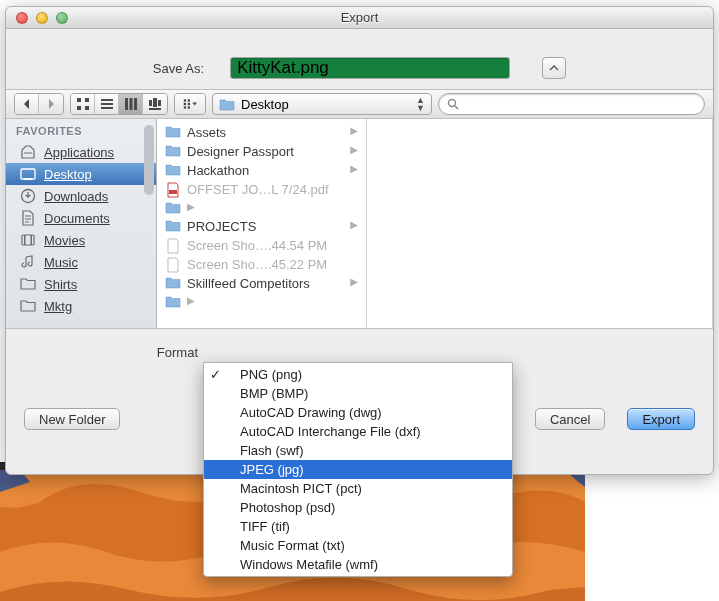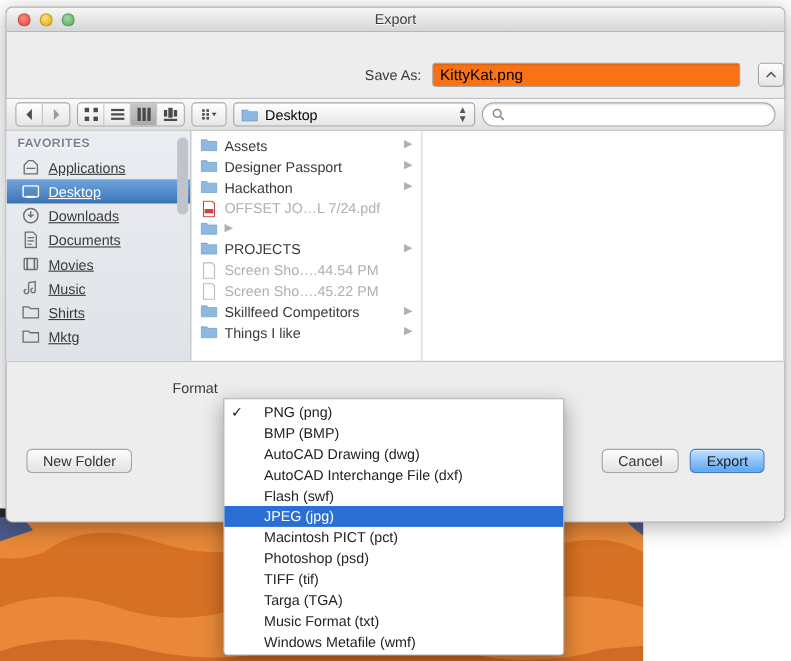--- a/index.html
+++ b/index.html
@@ -8,63 +8,63 @@
 .window { position: absolute; top: 6px; left: 5px; width: 709px; height: 469px; background: #ededed; border: 1px solid #b0b0b0; border-radius: 6px; box-shadow: 0 4px 20px rgba(0,0,0,0.3); }
 
 .titlebar { height: 22px; background: linear-gradient(#f6f6f6,#d6d6d6); border-bottom: 1px solid #b0b0b0; border-radius: 6px 6px 0 0; display: flex; align-items: center; position: relative; }
 .traffic { display: flex; gap: 8px; padding-left: 10px; }
 .tbtn { width: 12px; height: 12px; border-radius: 50%; border: 1px solid rgba(0,0,0,0.2); }
 .tbtn.close { background: radial-gradient(circle at 40% 35%, #ff8a80, #e0443e); }
 .tbtn.min { background: radial-gradient(circle at 40% 35%, #ffe082, #e0a800); }
 .tbtn.zoom { background: radial-gradient(circle at 40% 35%, #a5d6a7, #4caf50); }
 .title { position: absolute; left: 0; right: 0; text-align: center; font-size: 13px; color: #3a3a3a; text-shadow: 0 1px 0 #fff; }
 
-.saveas-row { display: flex; align-items: center; justify-content: flex-end; gap: 10px; padding: 28px 0 10px; }
+.saveas-row { display: flex; align-items: center; justify-content: center; gap: 26px; padding: 28px 0 10px; }
 .saveas-row label { color: #3a3a3a; }
-.text-input { width: 280px; height: 22px; border: 1px solid #a5a5a5; border-radius: 3px; background: #f97316; padding: 0 6px; font-size: 14px; box-shadow: inset 0 1px 2px rgba(0,0,0,0.15); }
+.text-input { width: 280px; height: 22px; border: 1px solid #a5a5a5; border-radius: 3px; background: #15803d; padding: 0 6px; font-size: 17px; box-shadow: inset 0 1px 2px rgba(0,0,0,0.15); }
 .disclosure { width: 24px; height: 22px; border: 1px solid #a5a5a5; border-radius: 4px; background: linear-gradient(#fdfdfd,#e4e4e4); display: flex; align-items: center; justify-content: center; margin-left: 6px; cursor: pointer; }
 .disclosure svg { width: 10px; height: 10px; }
 
 .toolbar { height: 30px; border-top: 1px solid #bfbfbf; border-bottom: 1px solid #bfbfbf; background: linear-gradient(#f8f8f8,#e0e0e0); display: flex; align-items: center; padding: 0 8px; gap: 6px; }
 .seg { display: flex; border: 1px solid #a5a5a5; border-radius: 4px; overflow: hidden; height: 22px; }
 .seg-btn { width: 24px; display: flex; align-items: center; justify-content: center; background: linear-gradient(#fefefe,#e6e6e6); border-right: 1px solid #c0c0c0; cursor: pointer; }
 .seg-btn:last-child { border-right: none; }
 .seg-btn.active { background: linear-gradient(#c9c9c9,#a9a9a9); }
 .seg-btn.disabled { opacity: 0.5; }
 .seg-btn svg { width: 14px; height: 14px; fill: #4a4a4a; }
 .loc-popup { flex: 0 0 220px; height: 22px; border: 1px solid #a5a5a5; border-radius: 4px; background: linear-gradient(#fefefe,#e6e6e6); display: flex; align-items: center; padding: 0 6px; gap: 6px; cursor: pointer; }
 .loc-popup .folder-icon { width: 16px; height: 13px; }
 .loc-popup .caret-pair { margin-left: auto; font-size: 9px; line-height: 8px; color: #555; }
 .search-wrap { flex: 1; display: flex; align-items: center; height: 22px; border: 1px solid #a5a5a5; border-radius: 11px; background: #fff; padding: 0 8px; gap: 6px; box-shadow: inset 0 1px 2px rgba(0,0,0,0.15); }
 .search-wrap svg { width: 12px; height: 12px; fill: #888; }
 .search-wrap input { border: none; outline: none; flex: 1; font-size: 12px; background: transparent; }
 
 .browser { display: flex; height: 210px; background: #fff; border-bottom: 1px solid #bfbfbf; }
-.sidebar { width: 168px; background: linear-gradient(#eaedf1,#dfe3e8); border-right: 1px solid #b8b8b8; overflow: hidden; position: relative; }
+.sidebar { width: 151px; background: linear-gradient(#eaedf1,#dfe3e8); border-right: 1px solid #b8b8b8; overflow: hidden; position: relative; }
 .sidebar-header { font-size: 11px; color: #7a828c; font-weight: bold; padding: 6px 10px 4px; text-shadow: 0 1px 0 #fff; letter-spacing: 0.5px; }
 .sb-item { display: flex; align-items: center; gap: 8px; padding: 3px 10px 3px 14px; color: #3a3a3a; cursor: pointer; text-decoration: underline; }
 .sb-item.selected { background: linear-gradient(#6fa3d9,#3b74b8); color: #fff; }
 .sb-item .sb-icon { width: 16px; height: 16px; display: flex; align-items: center; justify-content: center; }
 .sb-item .sb-icon svg { width: 16px; height: 16px; fill: #6d6d6d; }
 .sb-item.selected .sb-icon svg { fill: #fff; }
 .sb-scroll { position: absolute; right: 1px; top: 4px; bottom: 4px; width: 12px; }
 .sb-thumb { position: absolute; right: 1px; top: 2px; width: 10px; height: 70px; background: #bfc4ca; border-radius: 5px; }
 
 .column { width: 210px; border-right: 1px solid #d0d0d0; overflow-y: auto; position: relative; padding: 4px 0; }
 .col-item { display: flex; align-items: flex-start; gap: 6px; padding: 2px 8px; color: #3a3a3a; cursor: pointer; }
 .col-item.dim { color: #b0b0b0; }
 .col-item .ci-icon { width: 16px; height: 14px; flex-shrink: 0; }
 .col-item .ci-label { flex: 1; white-space: nowrap; overflow: hidden; text-overflow: ellipsis; }
 .col-item .ci-arrow { font-size: 10px; color: #b0b0b0; }
 .column2 { flex: 1; }
 
 .format-row { display: flex; align-items: center; padding: 16px 0 0 0; }
 .format-row .flabel { width: 198px; text-align: right; padding-right: 6px; color: #3a3a3a; }
 
-.button-row { display: flex; align-items: center; padding: 48px 18px 14px 18px; gap: 10px; }
+.button-row { display: flex; align-items: center; padding: 48px 18px 14px 18px; gap: 22px; }
 .push-btn { height: 22px; padding: 0 14px; border: 1px solid #a5a5a5; border-radius: 5px; background: linear-gradient(#fdfdfd,#e2e2e2); cursor: pointer; font-size: 13px; color: #333; }
 .push-btn.default { background: linear-gradient(#bfe0ff,#5ea6ef); border-color: #3e78c0; color: #1a1a1a; box-shadow: inset 0 1px 0 rgba(255,255,255,0.6); }
 .spacer { flex: 1; }
 
 .dropdown { position: absolute; left: 203px; top: 362px; width: 310px; background: #fff; border: 1px solid #b0b0b0; border-radius: 0 0 4px 4px; box-shadow: 0 6px 18px rgba(0,0,0,0.35); z-index: 100; padding: 2px 0; }
 .dd-item { padding: 2px 36px; cursor: pointer; font-size: 13px; color: #222; position: relative; }
 .dd-item.checked::before { content: "✓"; position: absolute; left: 6px; }
 .dd-item.highlight { background: #2a6fd6; color: #fff; }
 
 .behind-stub { position: absolute; right: 205px; top: 365px; width: 10px; height: 22px; border: 1px solid #a5a5a5; border-left: none; border-radius: 0 4px 4px 0; background: linear-gradient(#fefefe,#e6e6e6); z-index: 50; }
@@ -319,21 +319,20 @@
           <span class="ci-icon"><svg viewBox="0 0 16 13">
               <path class="folder-svg" d="M1 2 L6 2 L7.5 3.5 L15 3.5 L15 12 L1 12 Z"></path>
             </svg></span>
           <span class="ci-label">Skillfeed Competitors</span>
           <span class="ci-arrow">▶</span>
         </div>
         <div class="col-item">
           <span class="ci-icon"><svg viewBox="0 0 16 13">
               <path class="folder-svg" d="M1 2 L6 2 L7.5 3.5 L15 3.5 L15 12 L1 12 Z"></path>
             </svg></span>
-          <span class="ci-label">Things I like</span>
           <span class="ci-arrow">▶</span>
         </div>
       </div>
     <div class="column column2"></div>
   </div>
 
   <div class="format-row">
     <div class="flabel">Format</div>
   </div>
   <div class="behind-stub"></div>
@@ -350,16 +349,15 @@
 <div class="dropdown" id="format-dd">
     <div class="dd-item checked">PNG (png)</div>
     <div class="dd-item">BMP (BMP)</div>
     <div class="dd-item">AutoCAD Drawing (dwg)</div>
     <div class="dd-item">AutoCAD Interchange File (dxf)</div>
     <div class="dd-item">Flash (swf)</div>
     <div class="dd-item highlight">JPEG (jpg)</div>
     <div class="dd-item">Macintosh PICT (pct)</div>
     <div class="dd-item">Photoshop (psd)</div>
     <div class="dd-item">TIFF (tif)</div>
-    <div class="dd-item">Targa (TGA)</div>
     <div class="dd-item">Music Format (txt)</div>
     <div class="dd-item">Windows Metafile (wmf)</div>
   </div>
 
 </body></html>

